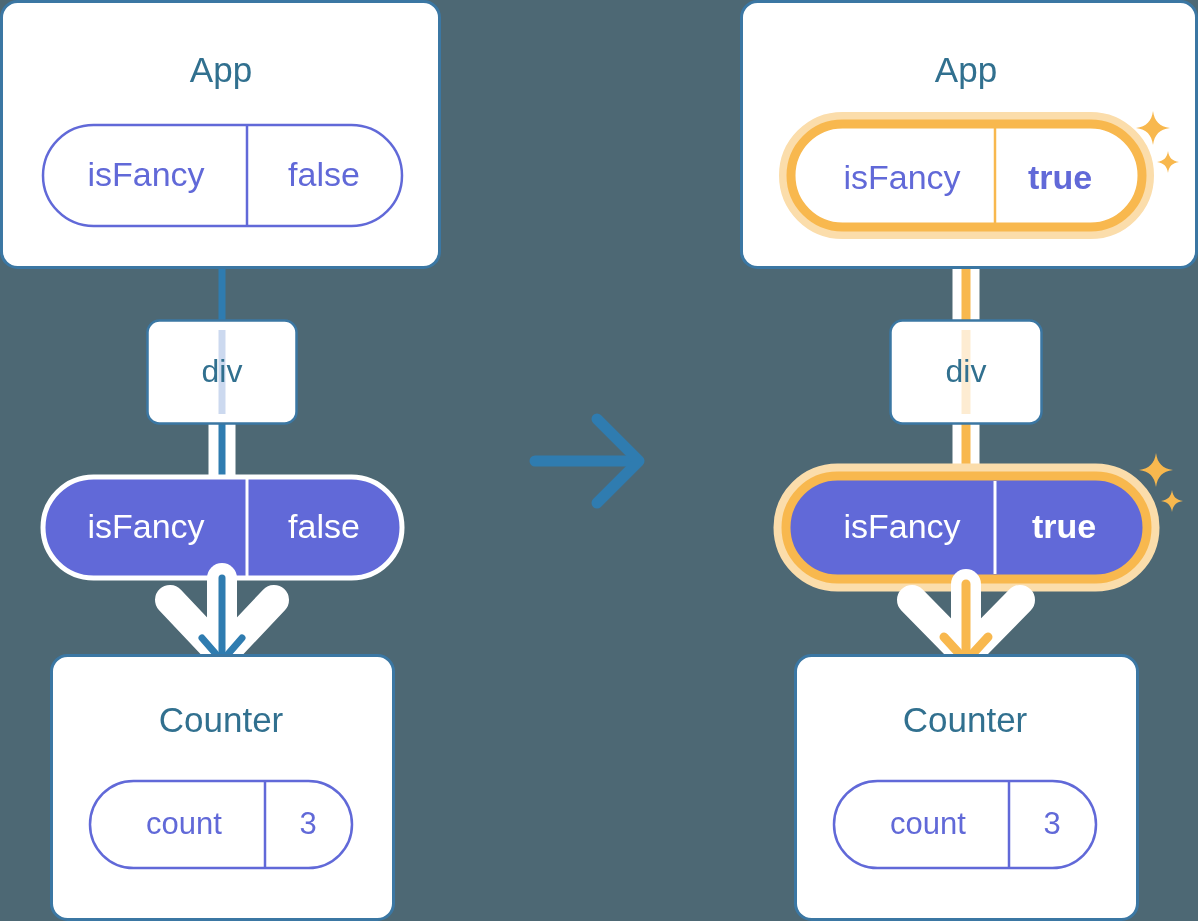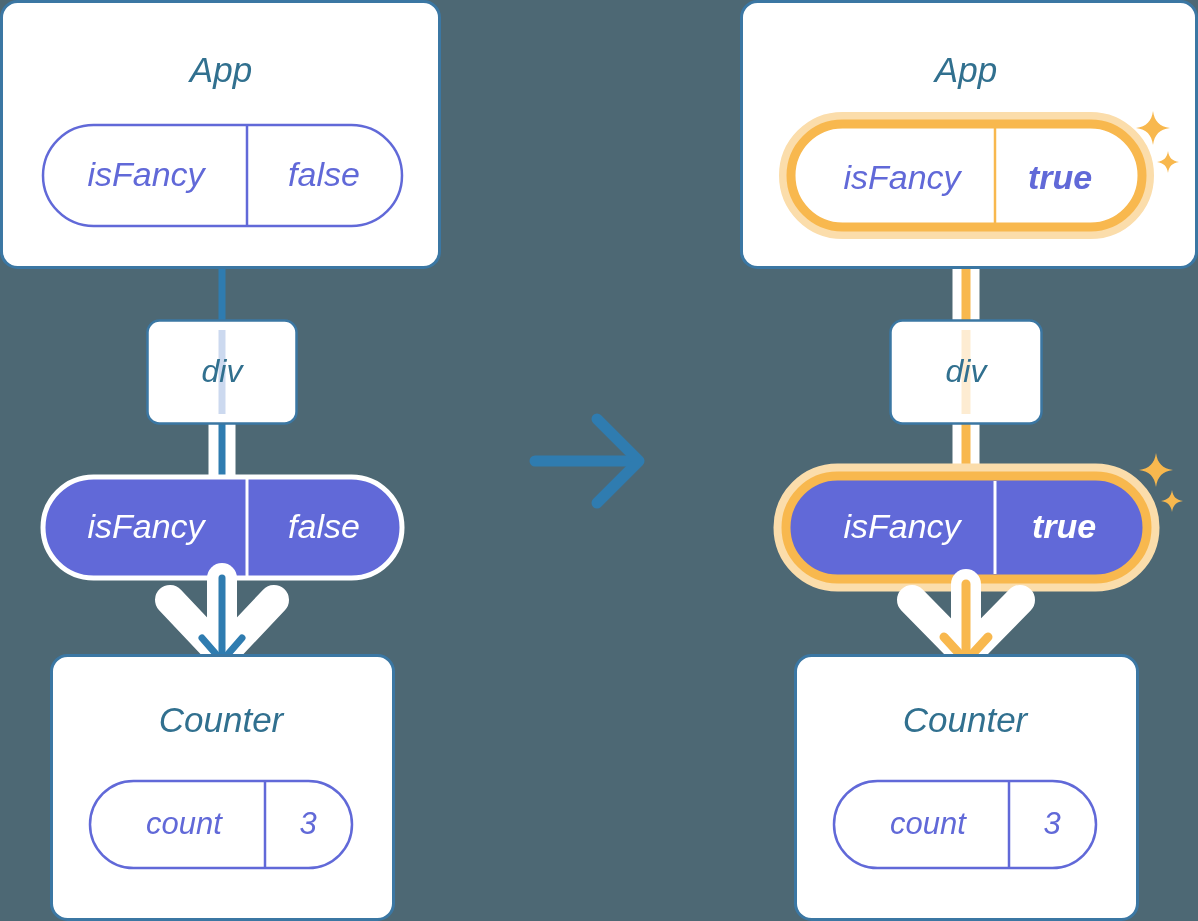--- a/index.html
+++ b/index.html
@@ -7,21 +7,20 @@
     padding: 0;
     background: #4d6874;
   }
   #stage {
     position: relative;
     width: 1198px;
     height: 921px;
     background: #4d6874;
     overflow: hidden;
     font-family: "Liberation Sans", sans-serif;
-    font-style: italic;
   }
   svg.diagram {
     position: absolute;
     left: 0;
     top: 0;
     width: 1198px;
     height: 921px;
     display: block;
   }
   .box-title {

